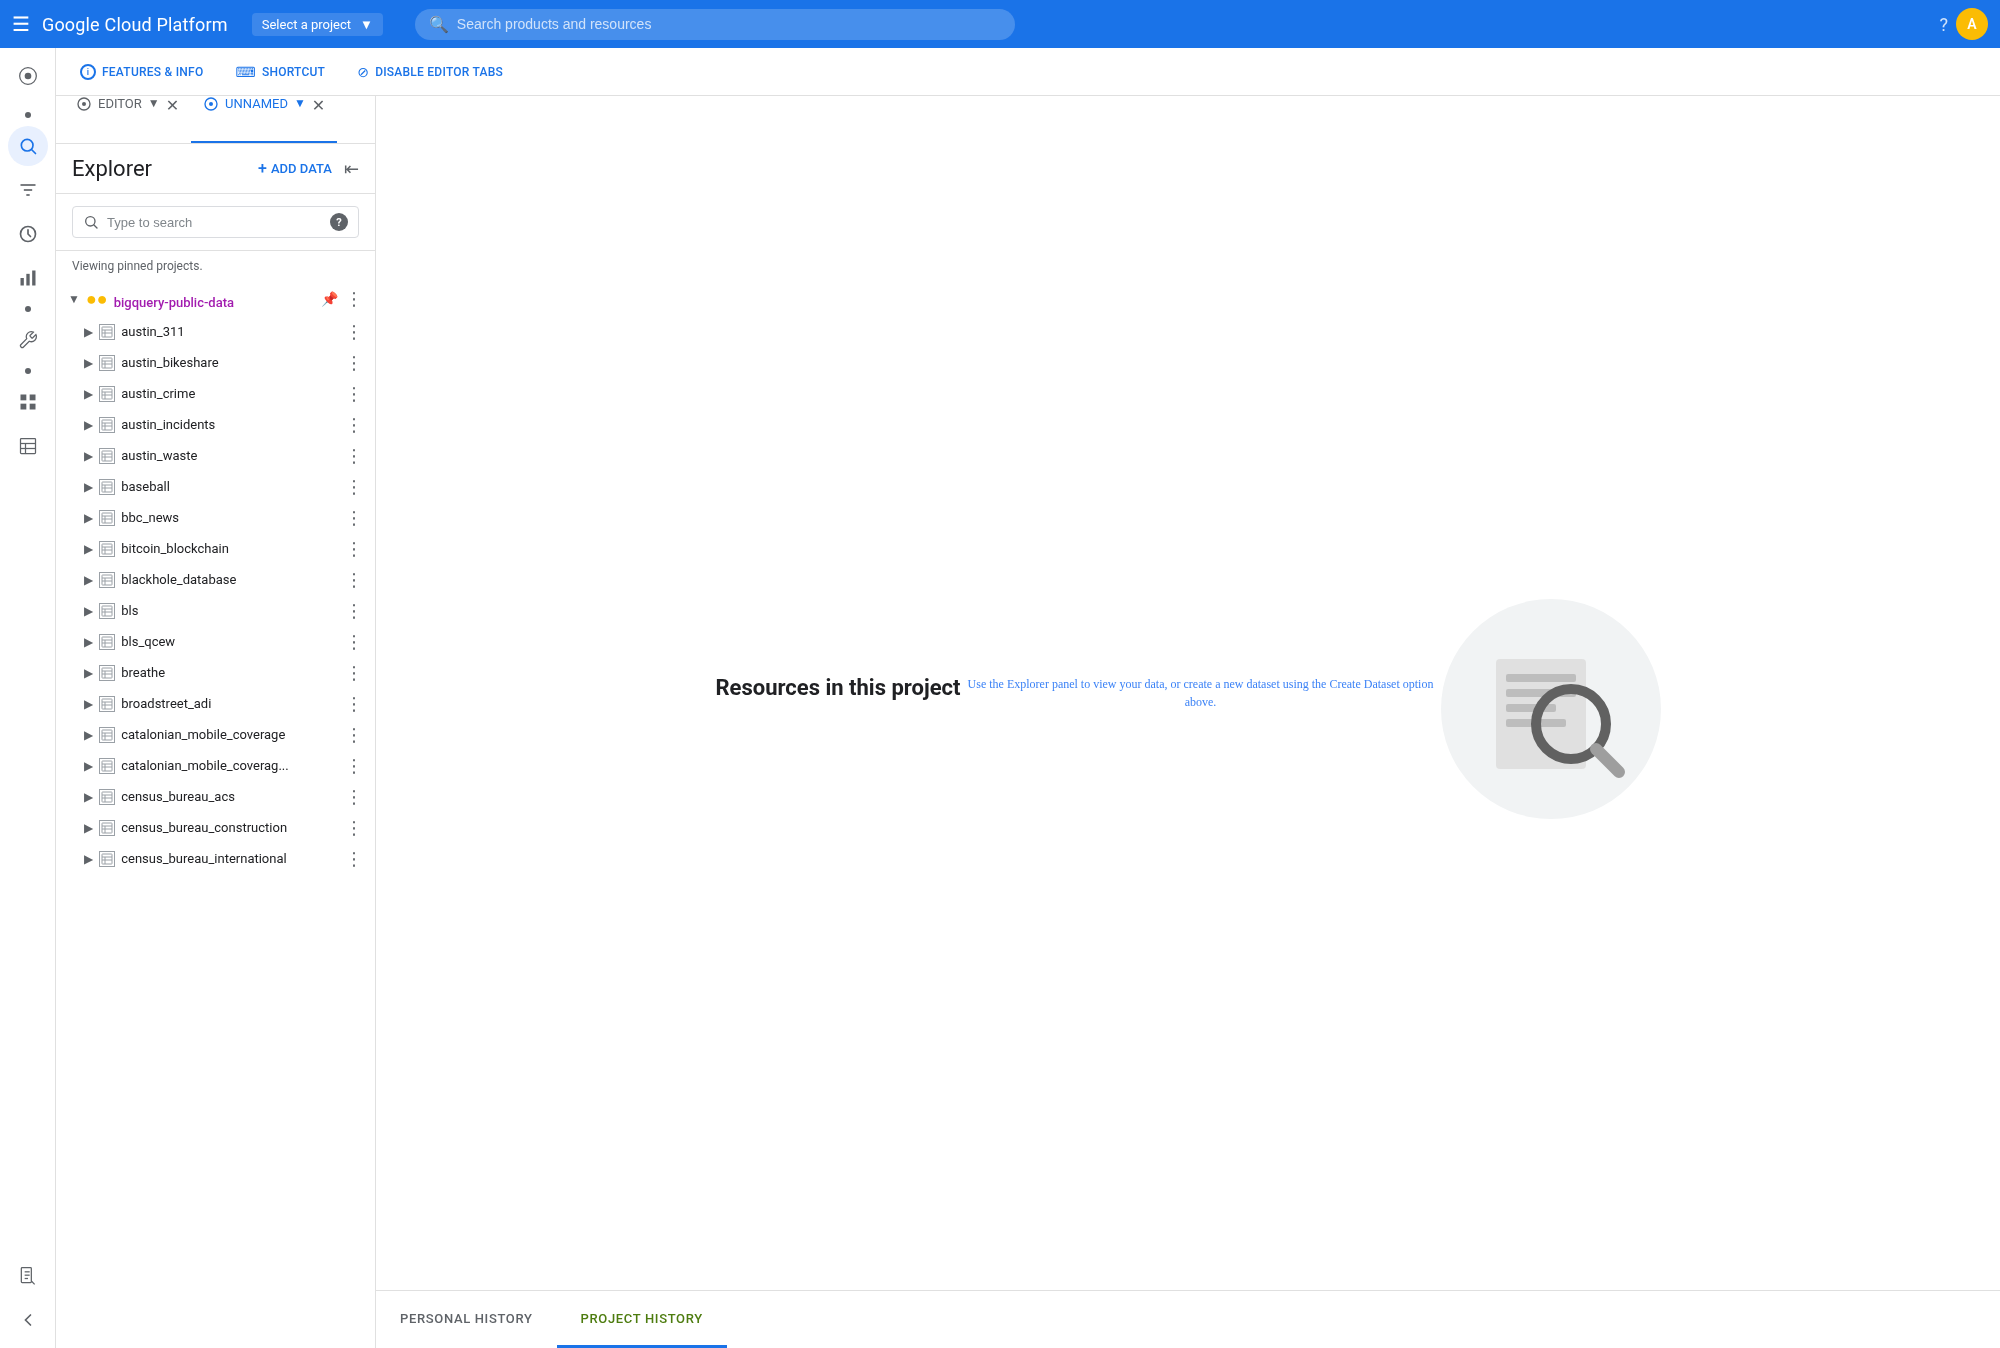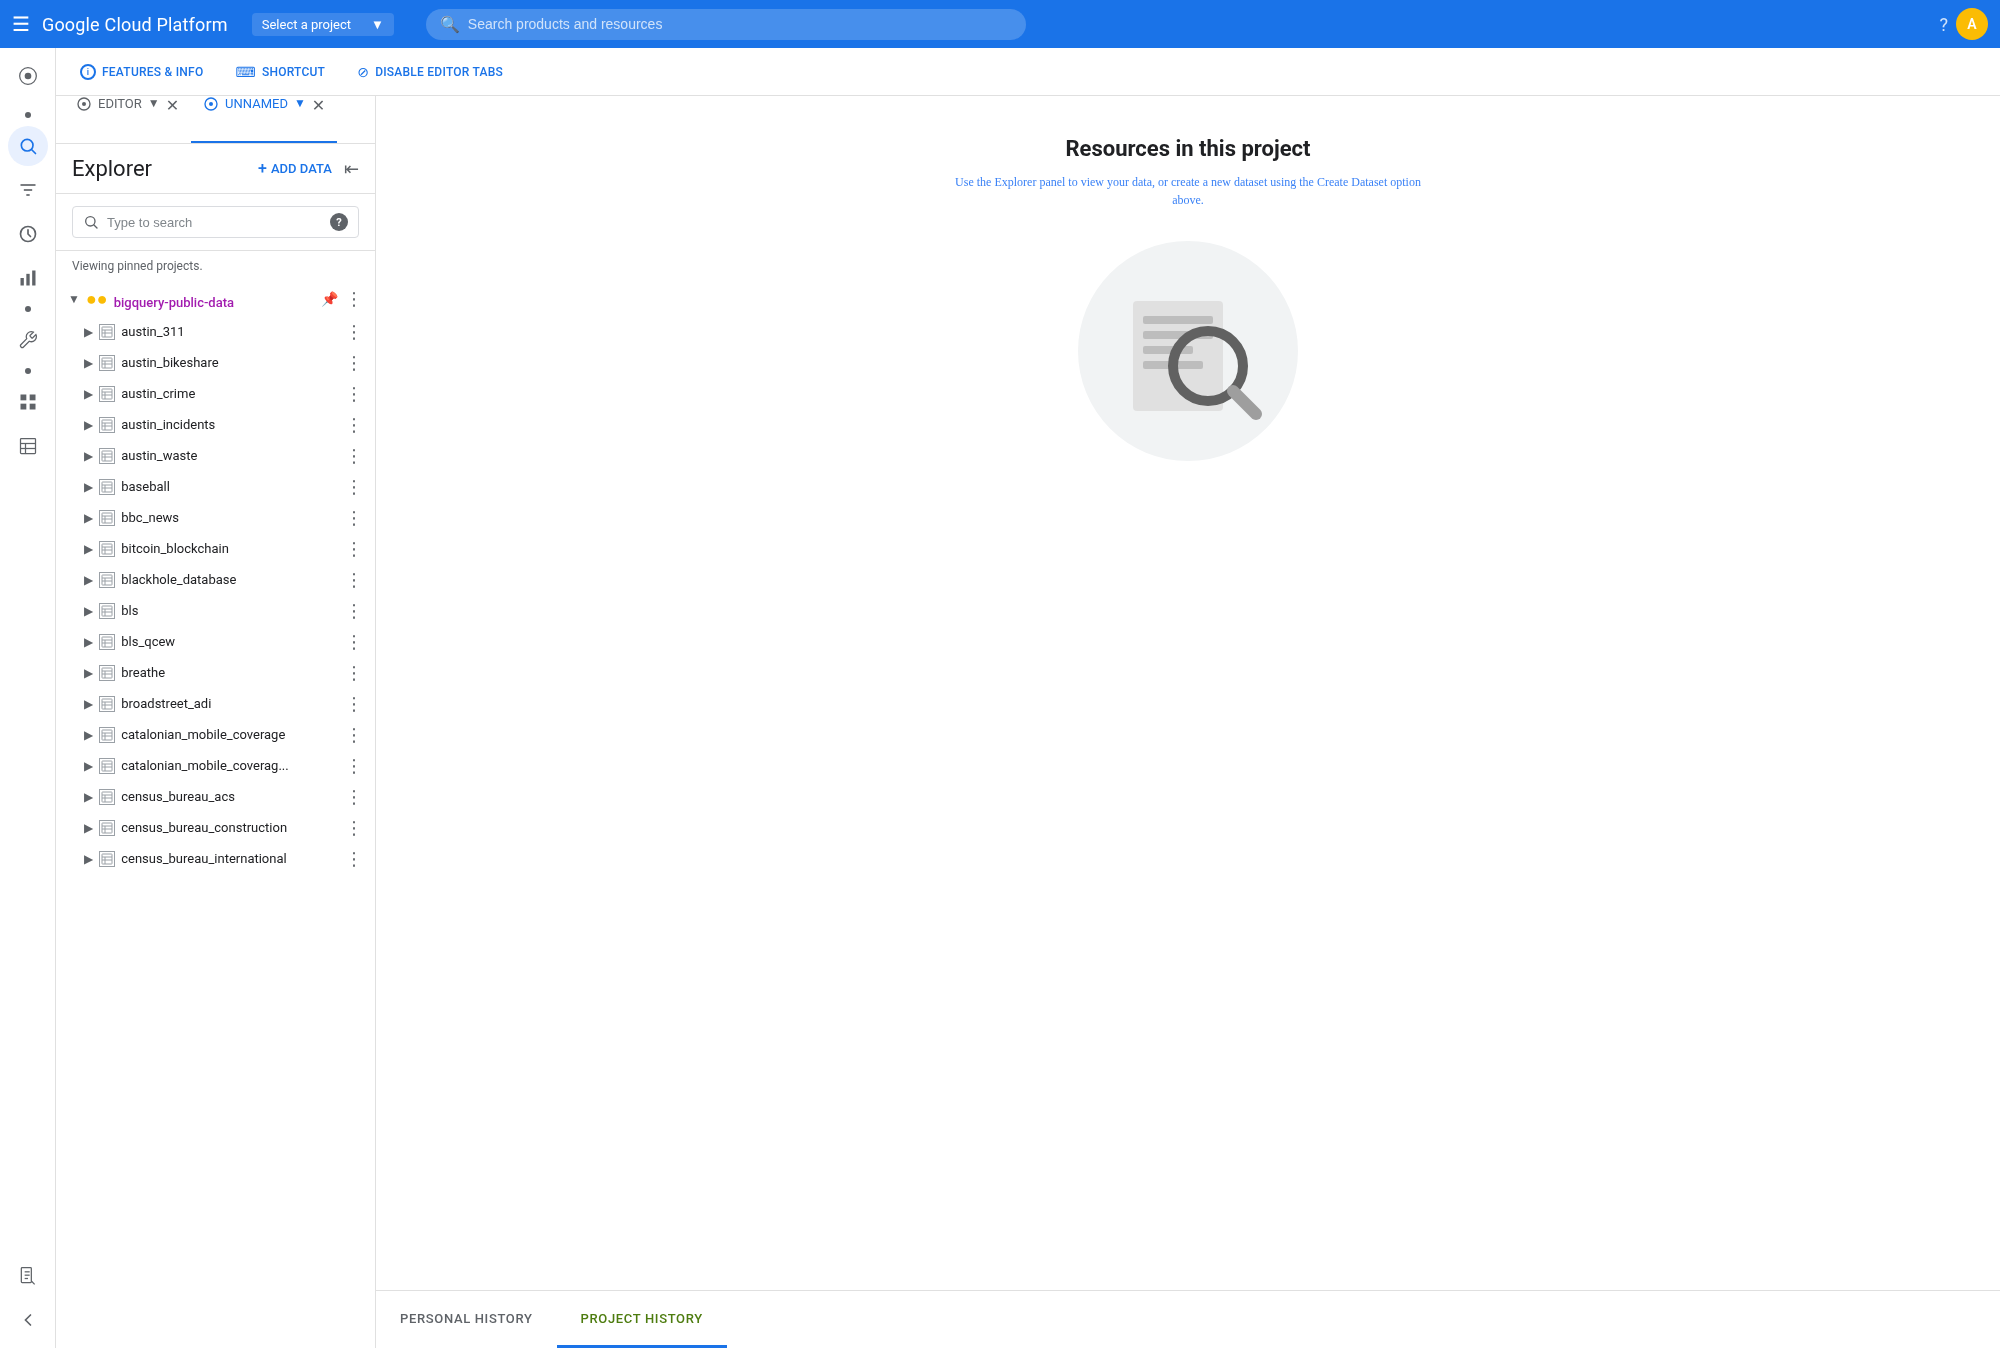--- a/index.html
+++ b/index.html
@@ -11,21 +11,21 @@
       height: 48px;
       display: flex;
       align-items: center;
       padding: 0 12px;
       color: #fff;
       gap: 8px;
     }
     #topbar .menu-icon { font-size: 20px; cursor: pointer; margin-right: 4px; }
     #topbar .brand { font-size: 18px; font-weight: 400; letter-spacing: 0.01em; margin-right: 16px; white-space: nowrap; }
     #topbar .project-select {
-      display: flex; align-items: center; gap: 20px;
+      display: flex; align-items: center; gap: 9px;
       background: rgba(255,255,255,0.15); border-radius: 4px;
       padding: 4px 10px; cursor: pointer; font-size: 13px; color: #fff;
     }
     #topbar .search-bar {
       flex: 1; margin-left: 24px; display: flex; align-items: center;
       background: rgba(255,255,255,0.2); border-radius: 24px;
       padding: 6px 14px; gap: 8px; max-width: 600px;
     }
     #topbar .search-bar input {
       background: transparent; border: none; outline: none; color: #fff;
@@ -140,22 +140,22 @@
     .dataset-icon {
       width: 16px; height: 16px; border: 1px solid #9aa0a6;
       display: flex; align-items: center; justify-content: center;
       font-size: 9px; color: #5f6368; flex-shrink: 0;
     }
     .dataset-name { font-size: 13px; color: #202124; flex: 1; }
 
     
     #right-content { flex: 1; display: flex; flex-direction: column; overflow: hidden; background: #fff; }
     #resources-area {
-      flex: 1; display: flex; flex-direction: column;
-      align-items: center; justify-content: flex-start;
+      flex: 1; display: flex; flex-direction: row;
+      align-items: center; justify-content: center;
       padding: 40px;
     }
     #resources-title { font-size: 22px; color: #202124; margin-bottom: 12px; }
     #resources-desc { font-size: 12px; color: #3b82f6; max-width: 480px; text-align: center; line-height: 1.5; font-family: Liberation Serif, serif; }
     .illustration {
       width: 220px; height: 220px; margin-top: 32px;
       background: #f1f3f4; border-radius: 50%;
       display: flex; align-items: center; justify-content: center; position: relative;
     }
 

